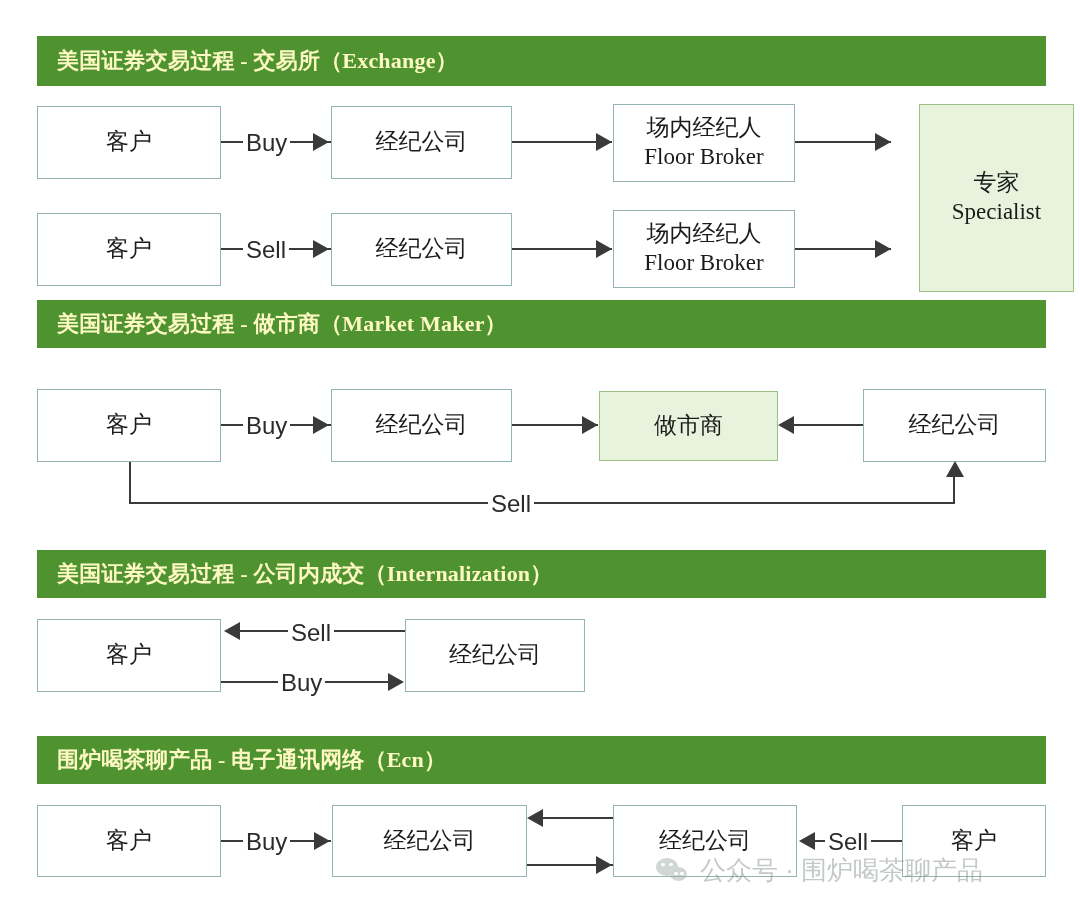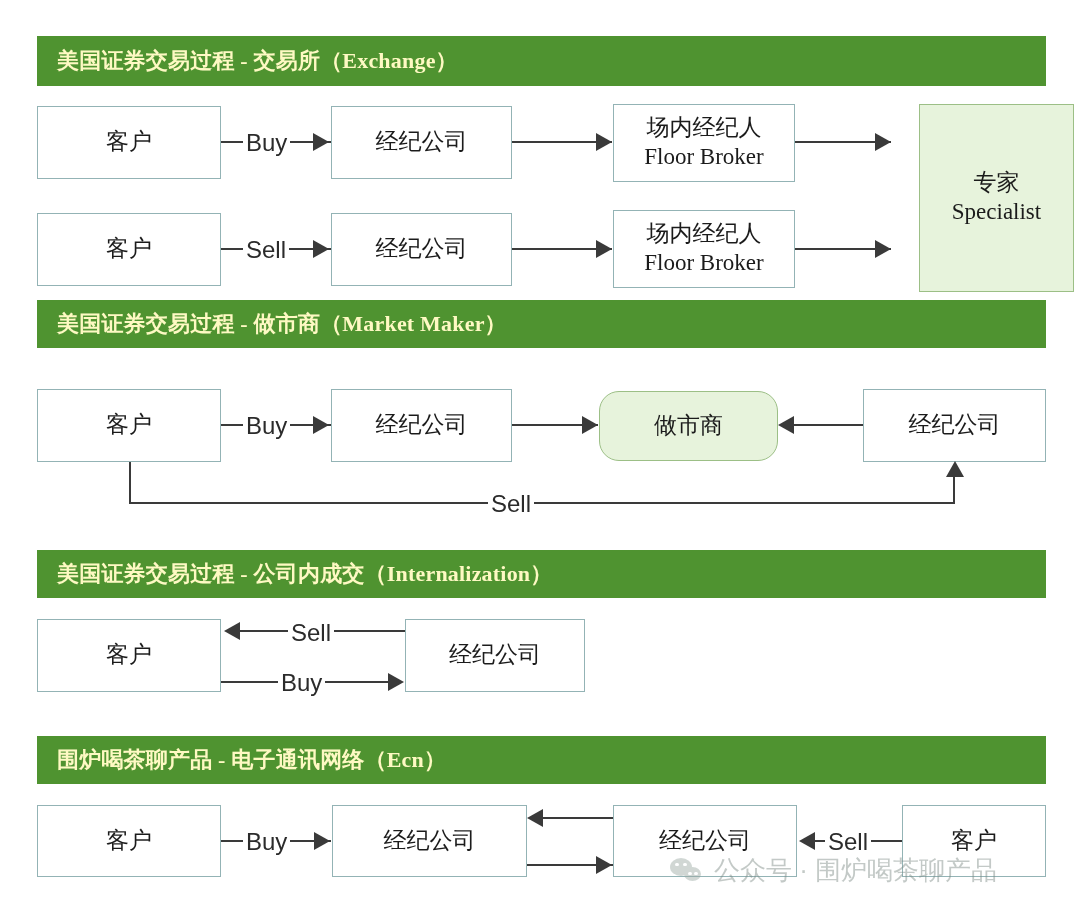--- a/index.html
+++ b/index.html
@@ -169,21 +169,21 @@
   <div class="hline" style="left:221px;top:424px;width:110px;"></div>
   <div class="arrow right" style="left:313px;top:416px;"></div>
   <div class="edge-label" style="left:243px;top:414px;">Buy</div>
 
   <div class="node" style="left:331px;top:389px;width:181px;height:73px;">
     <span>经纪公司</span>
   </div>
   <div class="hline" style="left:512px;top:424px;width:86px;"></div>
   <div class="arrow right" style="left:582px;top:416px;"></div>
 
-  <div class="node green" style="left:599px;top:391px;width:179px;height:70px;border-radius:20px;">
+  <div class="node green" style="left:599px;top:391px;width:179px;height:70px;">
     <span>做市商</span>
   </div>
 
   <div class="hline" style="left:793px;top:424px;width:70px;"></div>
   <div class="arrow left" style="left:778px;top:416px;"></div>
 
   <div class="node" style="left:863px;top:389px;width:183px;height:73px;">
     <span>经纪公司</span>
   </div>
 
@@ -237,21 +237,21 @@
   </div>
 
   <div class="hline" style="left:815px;top:840px;width:87px;"></div>
   <div class="arrow left" style="left:799px;top:832px;"></div>
   <div class="edge-label" style="left:825px;top:830px;">Sell</div>
 
   <div class="node" style="left:902px;top:805px;width:144px;height:72px;">
     <span>客户</span>
   </div>
 
-  <div class="watermark" style="left:670px;top:853px;">
+  <div class="watermark" style="left:656px;top:853px;">
     <span class="wm-logo">
       <span class="b1"></span>
       <span class="b2"></span>
       <span class="d" style="left:5px;top:5px;"></span>
       <span class="d" style="left:13px;top:5px;"></span>
       <span class="d" style="left:18px;top:14px;"></span>
       <span class="d" style="left:24px;top:14px;"></span>
     </span>
     <span>公众号 · 围炉喝茶聊产品</span>
   </div>

